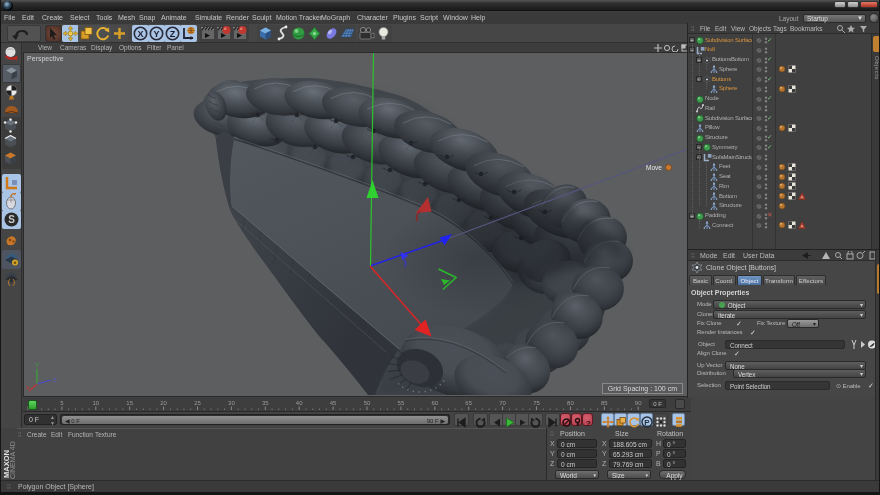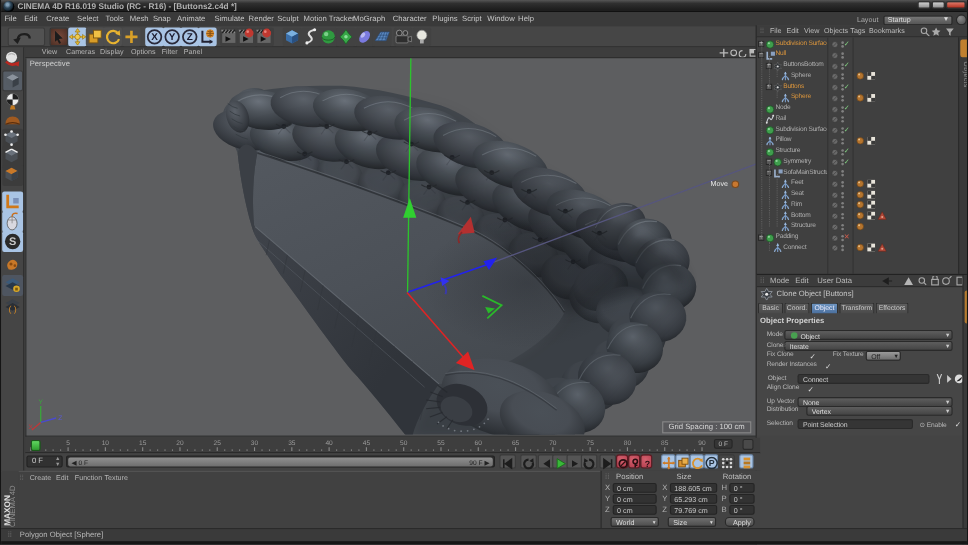--- a/index.html
+++ b/index.html
@@ -58,21 +58,20 @@
 .cph{color:#c0c0c0;font-size:7px;}
 .cpl{color:#b0b0b0;font-size:7px;}
 .cpf{height:9px;line-height:9px;background:#323232;border:1px solid #242424;border-radius:2px;color:#c8c8c8;font-size:6.5px;padding-left:3px;}
 .cpd{height:9px;line-height:9px;background:linear-gradient(#6e6e6e,#4e4e4e);border:1px solid #2a2a2a;border-radius:2px;color:#ddd;font-size:6.5px;padding-left:4px;}
 .cpd i{position:absolute;right:2px;top:0;font-style:normal;font-size:5px;}
 </style></head>
 <body>
 <div id="root">
   <div class="abs" id="titlebar"></div>
   <div class="abs" id="logo"></div>
-  <div class="abs" id="title">CINEMA 4D R16.019 Studio (RC - R16) - [Buttons2.c4d *]</div>
   <div class="abs winbtn" style="left:833px;width:12px;background:linear-gradient(#cfcfcf,#8f8f8f);"></div>
   <div class="abs winbtn" style="left:846px;width:12px;background:linear-gradient(#cfcfcf,#8f8f8f);"></div>
   <div class="abs winbtn" style="left:859px;width:18px;background:linear-gradient(#e07a6a,#b03020);"></div>
   <div class="abs" id="menubar">
     <span style="left:3px;">File</span>
       <span style="left:21px;">Edit</span>
       <span style="left:41px;">Create</span>
       <span style="left:69px;">Select</span>
       <span style="left:95px;">Tools</span>
       <span style="left:117px;">Mesh</span>

